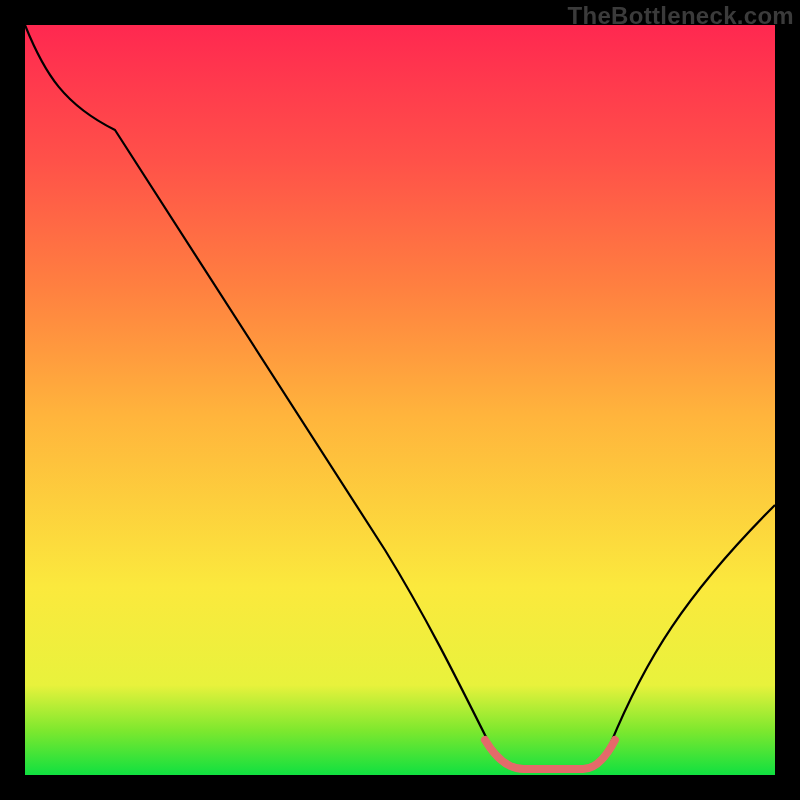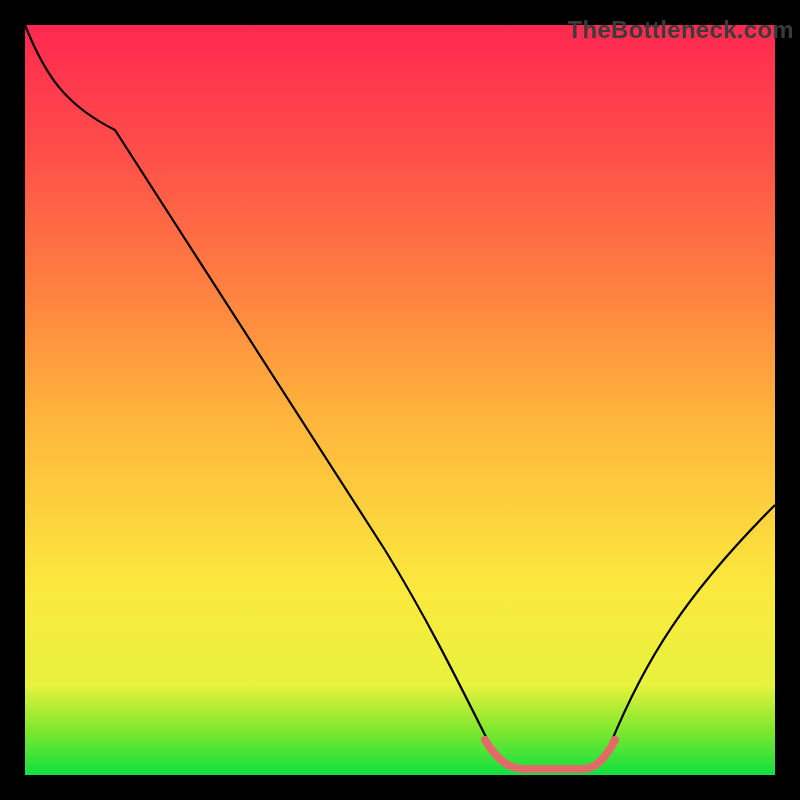--- a/index.html
+++ b/index.html
@@ -33,21 +33,21 @@
       #e8f23c 12%,
       #fbe93d 25%,
       #ffb43c 48%,
       #ff8040 65%,
       #ff5149 82%,
       #ff2850 100%
     );
   }
   .watermark {
     position: absolute;
-    top: 16px;
+    top: 2px;
     right: 6px;
     color: #3b3b3b;
     font-size: 24px;
     font-weight: 600;
     letter-spacing: 0.3px;
     z-index: 3;
   }
   svg.curve {
     position: absolute;
     left: 25px;

